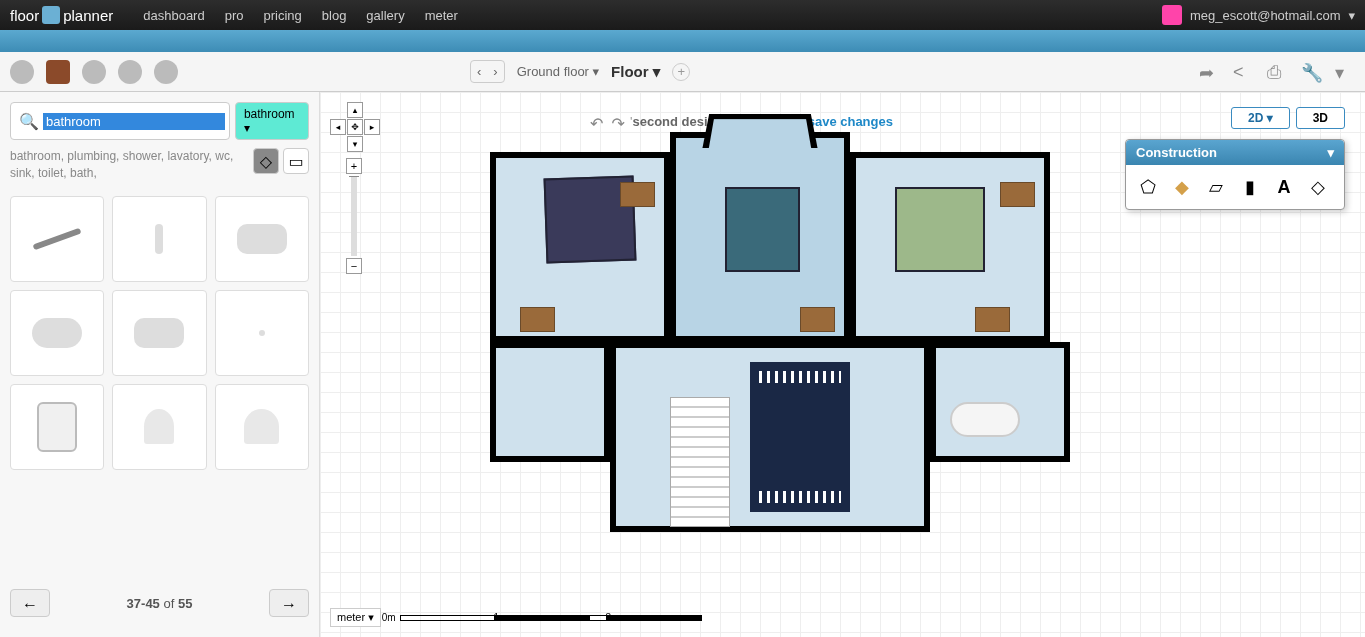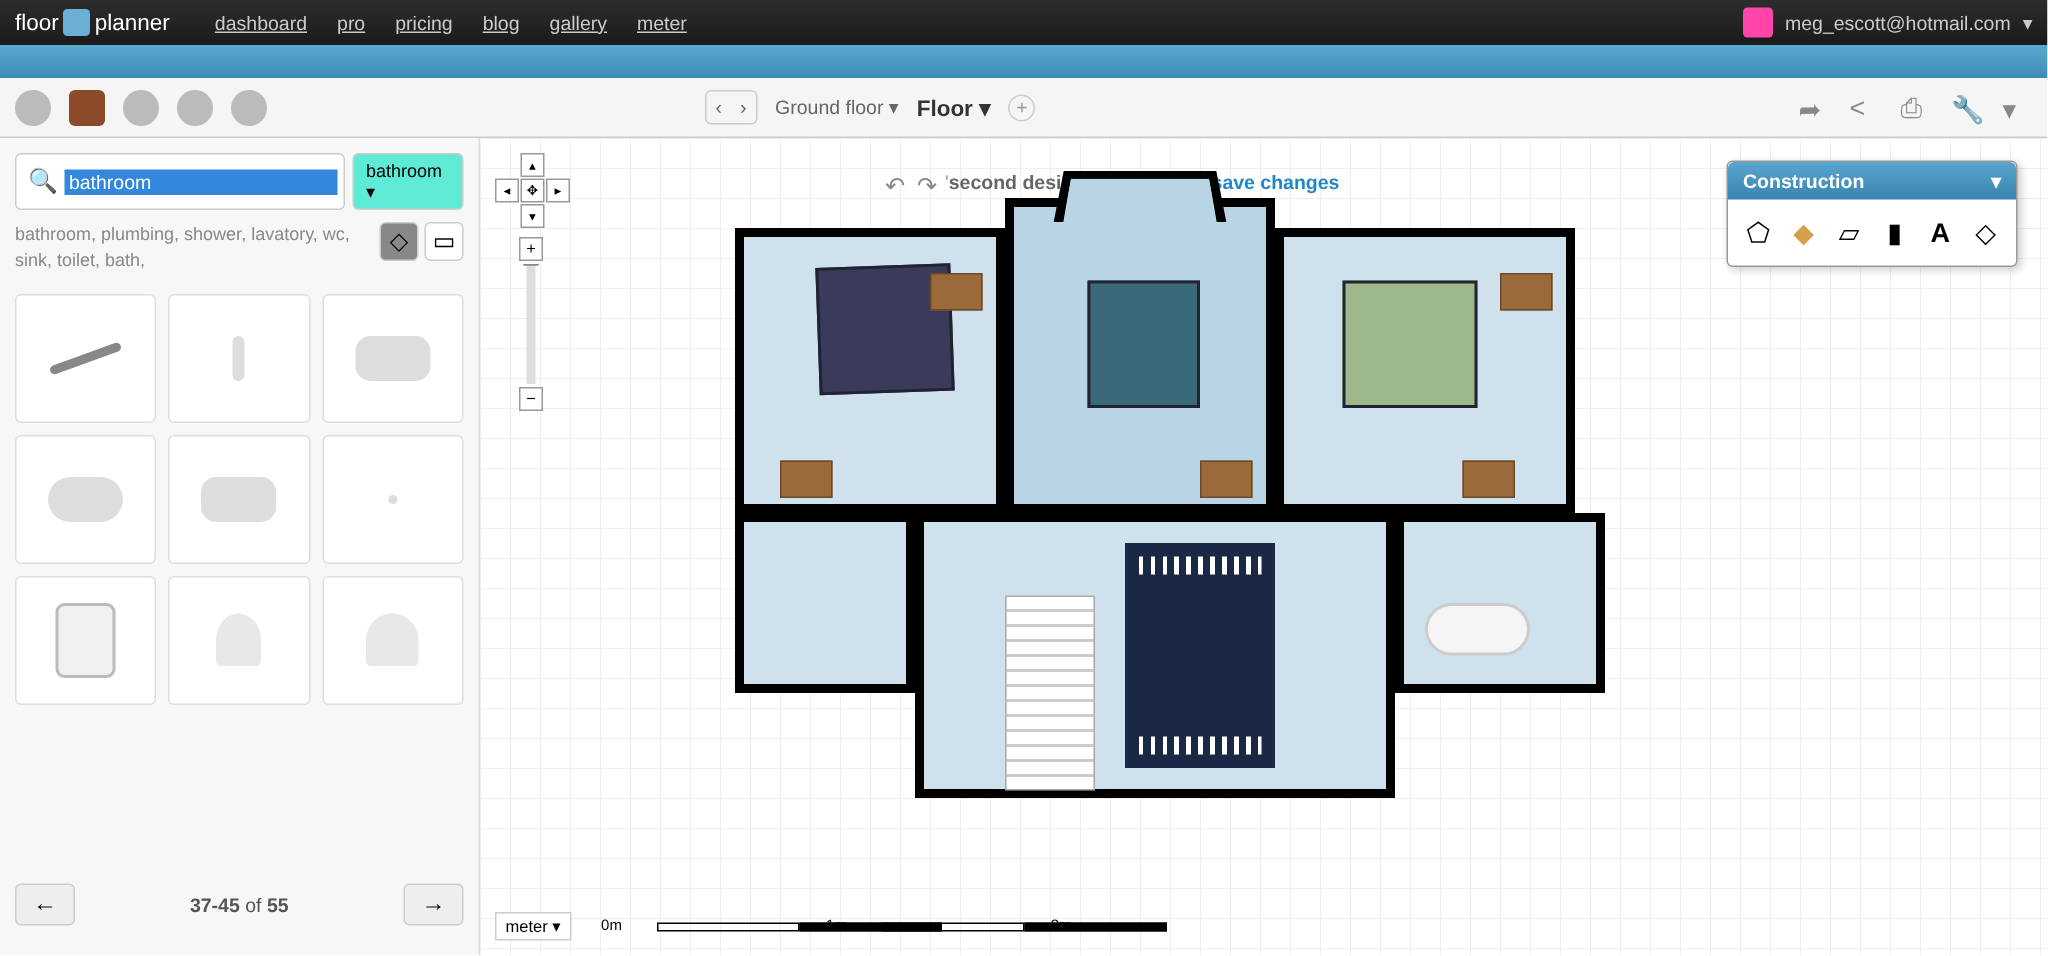--- a/index.html
+++ b/index.html
@@ -4,21 +4,21 @@
 <style>
 * { margin:0; padding:0; box-sizing:border-box; font-family:Arial,sans-serif; }
 body { width:1365px; height:637px; overflow:hidden; background:#fff; }
 
 
 .topnav { height:30px; background:linear-gradient(#2d2d2d,#1a1a1a); display:flex; align-items:center; padding:0 10px; color:#ccc; font-size:13px; }
 .logo { display:flex; align-items:center; margin-right:30px; }
 .logo-text { color:#fff; font-size:15px; }
 .logo-icon { width:18px; height:18px; background:#6bb0d4; border-radius:3px; margin:0 3px; display:inline-block; }
 .nav-links { display:flex; gap:20px; }
-.nav-links span { cursor:pointer;text-decoration:underline; }
+.nav-links span { cursor:pointer; }
 .user-area { margin-left:auto; display:flex; align-items:center; gap:8px; }
 .avatar { width:20px; height:20px; background:#f4a; border-radius:3px; }
 
 
 .bluebar { height:22px; background:linear-gradient(#5ba9d0,#3d8cb5); }
 
 
 .toolbar { height:40px; background:#f5f5f5; border-bottom:1px solid #ccc; display:flex; align-items:center; padding:0 10px; gap:12px; }
 .tool-icon { width:24px; height:24px; background:#bbb; border-radius:12px; cursor:pointer; }
 .tool-icon.chair { background:#8b4a2a; border-radius:4px; }
@@ -87,33 +87,33 @@
 .bed2 { top:55px; left:235px; width:75px; height:85px; background:#3a6a7a; }
 .bed3 { top:55px; left:405px; width:90px; height:85px; background:#9db88a; }
 .rug { position:absolute; top:230px; left:260px; width:100px; height:150px; background:#1a2845; border:4px solid #1a2845; }
 .rug::before,.rug::after { content:''; position:absolute; left:5px; right:5px; height:12px; background:repeating-linear-gradient(90deg,#fff 0 3px,transparent 3px 8px); }
 .rug::before { top:5px; } .rug::after { bottom:5px; }
 .stairs { position:absolute; top:265px; left:180px; width:60px; height:130px; background:repeating-linear-gradient(#fff 0 8px,#ccc 8px 10px); border:1px solid #aaa; }
 .tub-shape { position:absolute; top:270px; left:460px; width:70px; height:35px; background:#f5f5f5; border:2px solid #ccc; border-radius:18px; }
 .furniture { position:absolute; width:35px; height:25px; background:#9a6a3a; border:1px solid #6a4a2a; }
 
 
-.scale-bar { position:absolute; bottom:10px; left:10px; display:flex; align-items:center; gap:23px; font-size:11px; }
+.scale-bar { position:absolute; bottom:10px; left:10px; display:flex; align-items:center; gap:4px; font-size:11px; }
 .unit-dd { border:1px solid #ccc; padding:2px 6px; background:#fff; cursor:pointer; }
 .scale-line { display:flex; align-items:flex-end; }
 .scale-seg { width:95px; height:6px; border:1px solid #000; }
 .scale-seg.dark { background:#000; }
 .scale-label { font-size:10px; margin-left:-3px; }
 
 
 .right-panel { position:absolute; top:15px; right:20px; }
 .view-switch { display:flex; gap:6px; margin-bottom:10px; justify-content:flex-end; }
 .vs-btn { padding:3px 16px; border:1px solid #3a8bc0; background:#fff; font-size:12px; font-weight:bold; cursor:pointer; border-radius:3px; }
 .vs-btn.active { color:#1e6ba0; }
-.construction-panel { width:194px; border:1px solid #999; border-radius:4px; background:#fff; box-shadow:2px 2px 6px rgba(0,0,0,.2); }
+.construction-panel { width:220px; border:1px solid #999; border-radius:4px; background:#fff; box-shadow:2px 2px 6px rgba(0,0,0,.2); }
 .cp-header { background:linear-gradient(#5aa5d0,#3a85b0); color:#fff; padding:5px 10px; font-size:13px; font-weight:bold; border-radius:4px 4px 0 0; display:flex; justify-content:space-between; }
 .cp-body { padding:8px; display:flex; gap:6px; }
 .cp-tool { width:28px; height:28px; display:flex; align-items:center; justify-content:center; cursor:pointer; font-size:18px; }
 </style>
 </head>
 <body>
 
 <div class="topnav">
   <div class="logo">
     <span class="logo-text">floor</span>
@@ -275,20 +275,24 @@
       </div>
       <span class="scale-label" style="margin-left:-100px">1m</span>
       <div class="scale-line">
         <div class="scale-seg"></div>
           <div class="scale-seg dark"></div>
       </div>
       <span class="scale-label" style="margin-left:-100px">8m</span>
     </div>
 
     <div class="right-panel">
+      <div class="view-switch">
+        <span class="vs-btn active"><span>2D</span> ▾</span>
+        <span class="vs-btn">3D</span>
+      </div>
       <div class="construction-panel">
         <div class="cp-header">
           <span>Construction</span>
           <span>▾</span>
         </div>
         <div class="cp-body">
           <span class="cp-tool">⬠</span>
           <span class="cp-tool" style="color:#d4a04a">◆</span>
           <span class="cp-tool">▱</span>
           <span class="cp-tool">▮</span>

